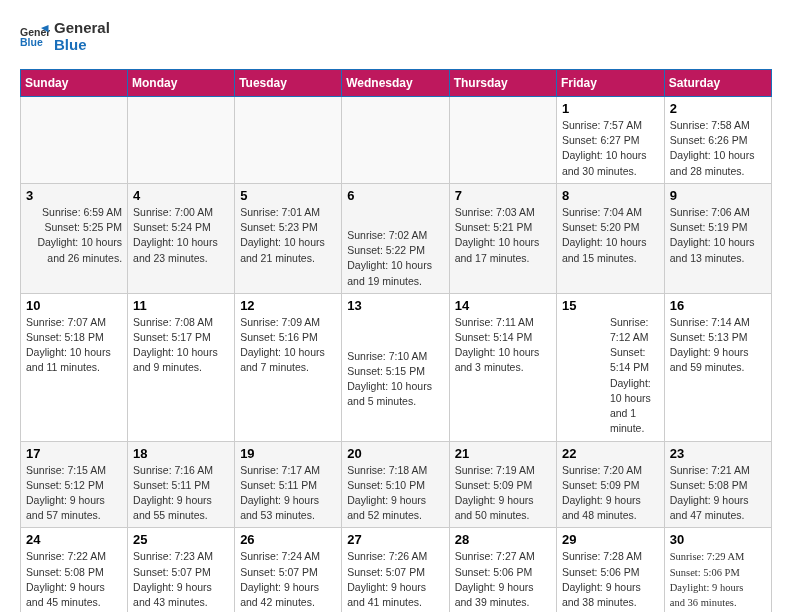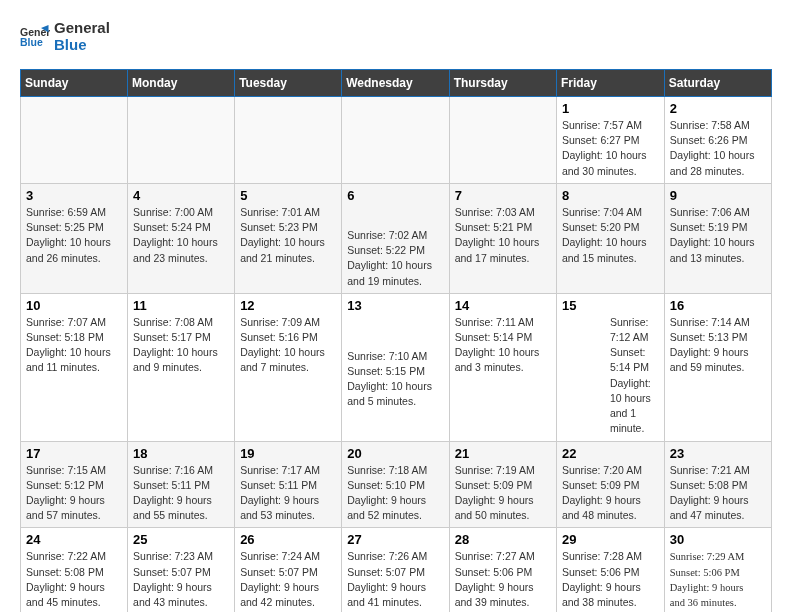--- a/index.html
+++ b/index.html
@@ -40,21 +40,21 @@
     .location {
       font-size: 16px;
       color: #555;
     }
     .calendar {
       width: 100%;
       border-collapse: collapse;
       font-size: 11px;
     }
     .calendar thead th {
-      background: #404040;
+      background: #be185d;
       color: #fff;
       padding: 6px 4px;
       text-align: left;
       font-size: 12px;
       font-weight: bold;
       border: 1px solid #1a6fba;
     }
     .calendar tbody td {
       border: 1px solid #ccc;
       vertical-align: top;
@@ -130,21 +130,21 @@
             <span class="day-number">2</span>
             <div class="day-info" style="white-space: pre-line;">Sunrise: 7:58 AM
 Sunset: 6:26 PM
 Daylight: 10 hours
 and 28 minutes.</div>
           </td>
         </tr>
         <tr>
           <td>
             <span class="day-number">3</span>
-            <div class="day-info" style="white-space: pre-line;">Sunrise: 6:59 AM
+            <div class="day-info" style="white-space: pre-line; text-align: right;">Sunrise: 6:59 AM
 Sunset: 5:25 PM
 Daylight: 10 hours
 and 26 minutes.</div>
           </td>
           <td>
             <span class="day-number">4</span>
             <div class="day-info" style="white-space: pre-line;">Sunrise: 7:00 AM
 Sunset: 5:24 PM
 Daylight: 10 hours
 and 23 minutes.</div>

